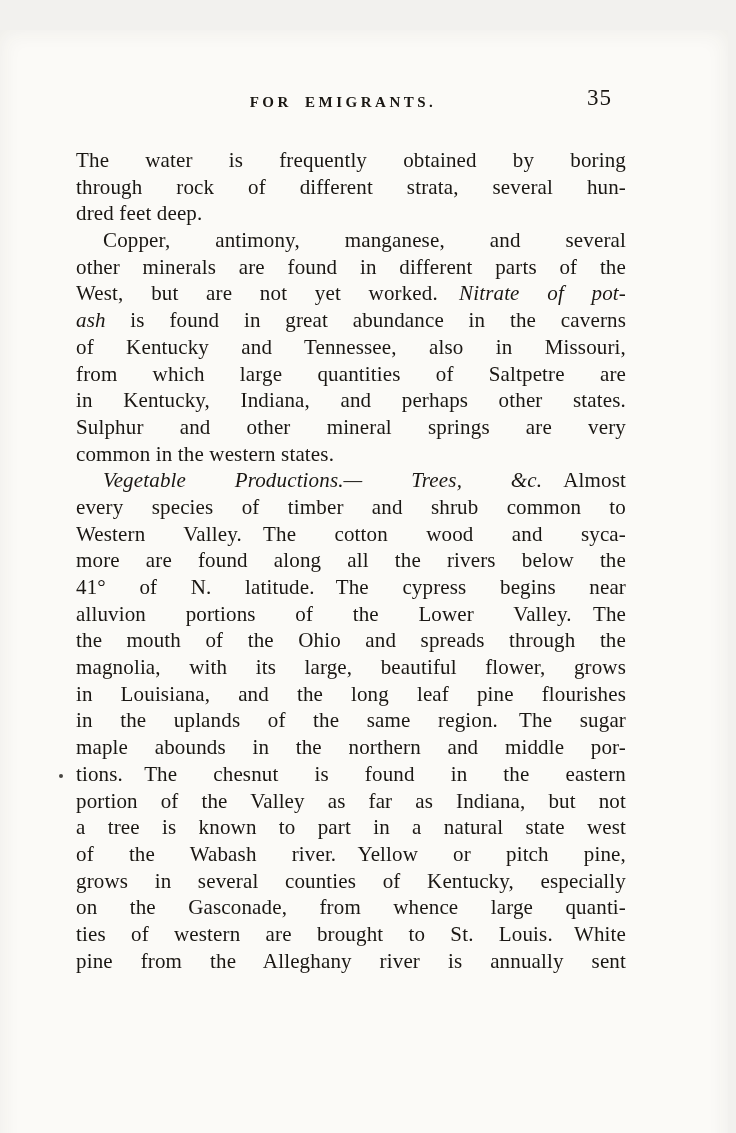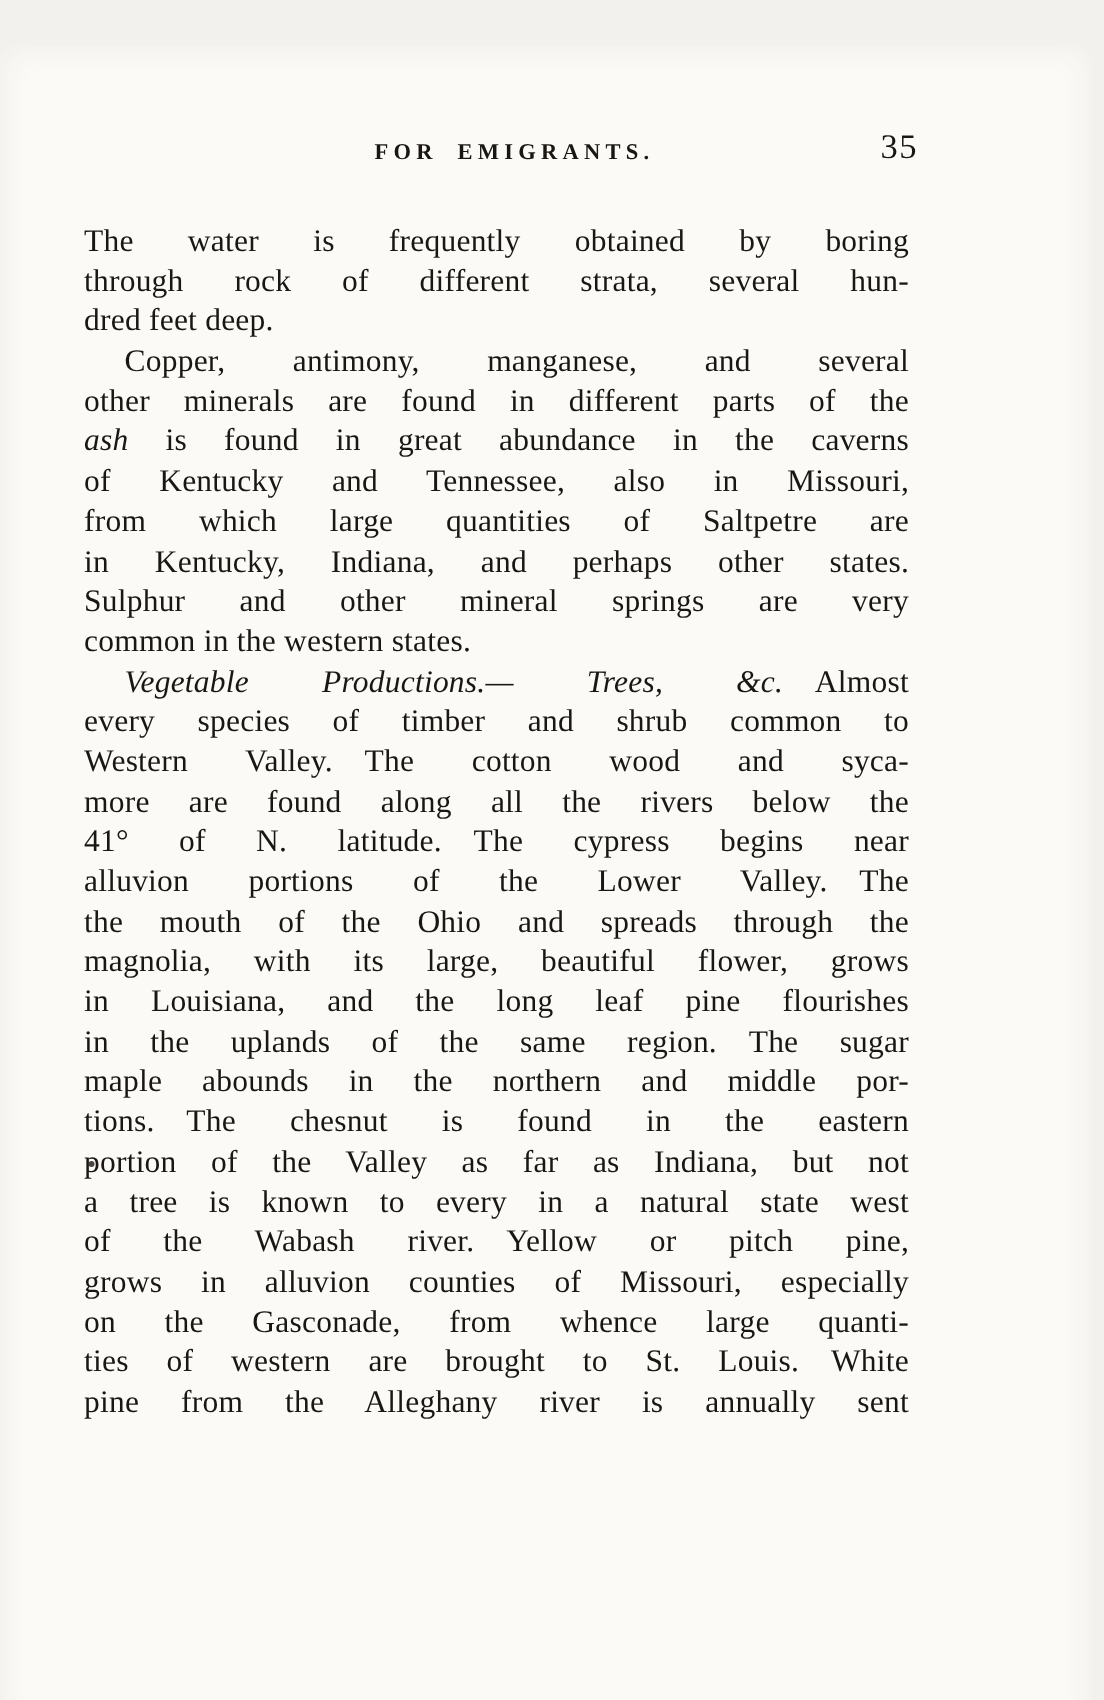--- a/index.html
+++ b/index.html
@@ -47,21 +47,21 @@
     position: absolute;
     right: 6px;
     top: -8px;
     font-size: 23px;
     font-weight: 400;
     letter-spacing: 1px;
   }
   .page-body {
     position: absolute;
     top: 117px;
-    left: 56px;
+    left: 76px;
     width: 550px;
     font-size: 21px;
     line-height: 26.7px;
     letter-spacing: 0.15px;
   }
   .line {
     height: 26.7px;
     overflow: hidden;
     text-align: justify;
     text-align-last: justify;
@@ -88,41 +88,42 @@
     <span class="running-title">FOR EMIGRANTS.</span>
     <span class="page-number">35</span>
   </div>
 
   <div class="page-body">
       <div class="line"><span class="">The water is frequently obtained by boring</span></div>
       <div class="line"><span class="">through rock of different strata, several hun-</span></div>
       <div class="line end"><span class="">dred feet deep.</span></div>
       <div class="line indent"><span class="">Copper, antimony, manganese, and several</span></div>
       <div class="line"><span class="">other minerals are found in different parts of the</span></div>
+      <div class="line"><span class="">West, but are not yet worked. </span><span class="italic">Nitrate of pot-</span></div>
       <div class="line"><span class="italic">ash</span><span class=""> is found in great abundance in the caverns</span></div>
       <div class="line"><span class="">of Kentucky and Tennessee, also in Missouri,</span></div>
       <div class="line"><span class="">from which large quantities of Saltpetre are</span></div>
       <div class="line"><span class="">in Kentucky, Indiana, and perhaps other states.</span></div>
       <div class="line"><span class="">Sulphur and other mineral springs are very</span></div>
       <div class="line end"><span class="">common in the western states.</span></div>
       <div class="line indent"><span class="italic">Vegetable Productions.— Trees, &amp;c.</span><span class=""> Almost</span></div>
       <div class="line"><span class="">every species of timber and shrub common to</span></div>
       <div class="line"><span class="">Western Valley. The cotton wood and syca-</span></div>
       <div class="line"><span class="">more are found along all the rivers below the</span></div>
       <div class="line"><span class="">41° of N. latitude. The cypress begins near</span></div>
       <div class="line"><span class="">alluvion portions of the Lower Valley. The</span></div>
       <div class="line"><span class="">the mouth of the Ohio and spreads through the</span></div>
       <div class="line"><span class="">magnolia, with its large, beautiful flower, grows</span></div>
       <div class="line"><span class="">in Louisiana, and the long leaf pine flourishes</span></div>
       <div class="line"><span class="">in the uplands of the same region. The sugar</span></div>
       <div class="line"><span class="">maple abounds in the northern and middle por-</span></div>
       <div class="line"><span class="">tions. The chesnut is found in the eastern</span></div>
       <div class="line"><span class="">portion of the Valley as far as Indiana, but not</span></div>
-      <div class="line"><span class="">a tree is known to every in a natural state west</span></div>
+      <div class="line"><span class="">a tree is known to part in a natural state west</span></div>
       <div class="line"><span class="">of the Wabash river. Yellow or pitch pine,</span></div>
-      <div class="line"><span class="">grows in alluvion counties of Missouri, especially</span></div>
+      <div class="line"><span class="">grows in several counties of Kentucky, especially</span></div>
       <div class="line"><span class="">on the Gasconade, from whence large quanti-</span></div>
       <div class="line"><span class="">ties of western are brought to St. Louis. White</span></div>
       <div class="line"><span class="">pine from the Alleghany river is annually sent</span></div>
     </div>
 
   <div class="scan-speck"></div>
 </div>
 
 </body></html>

